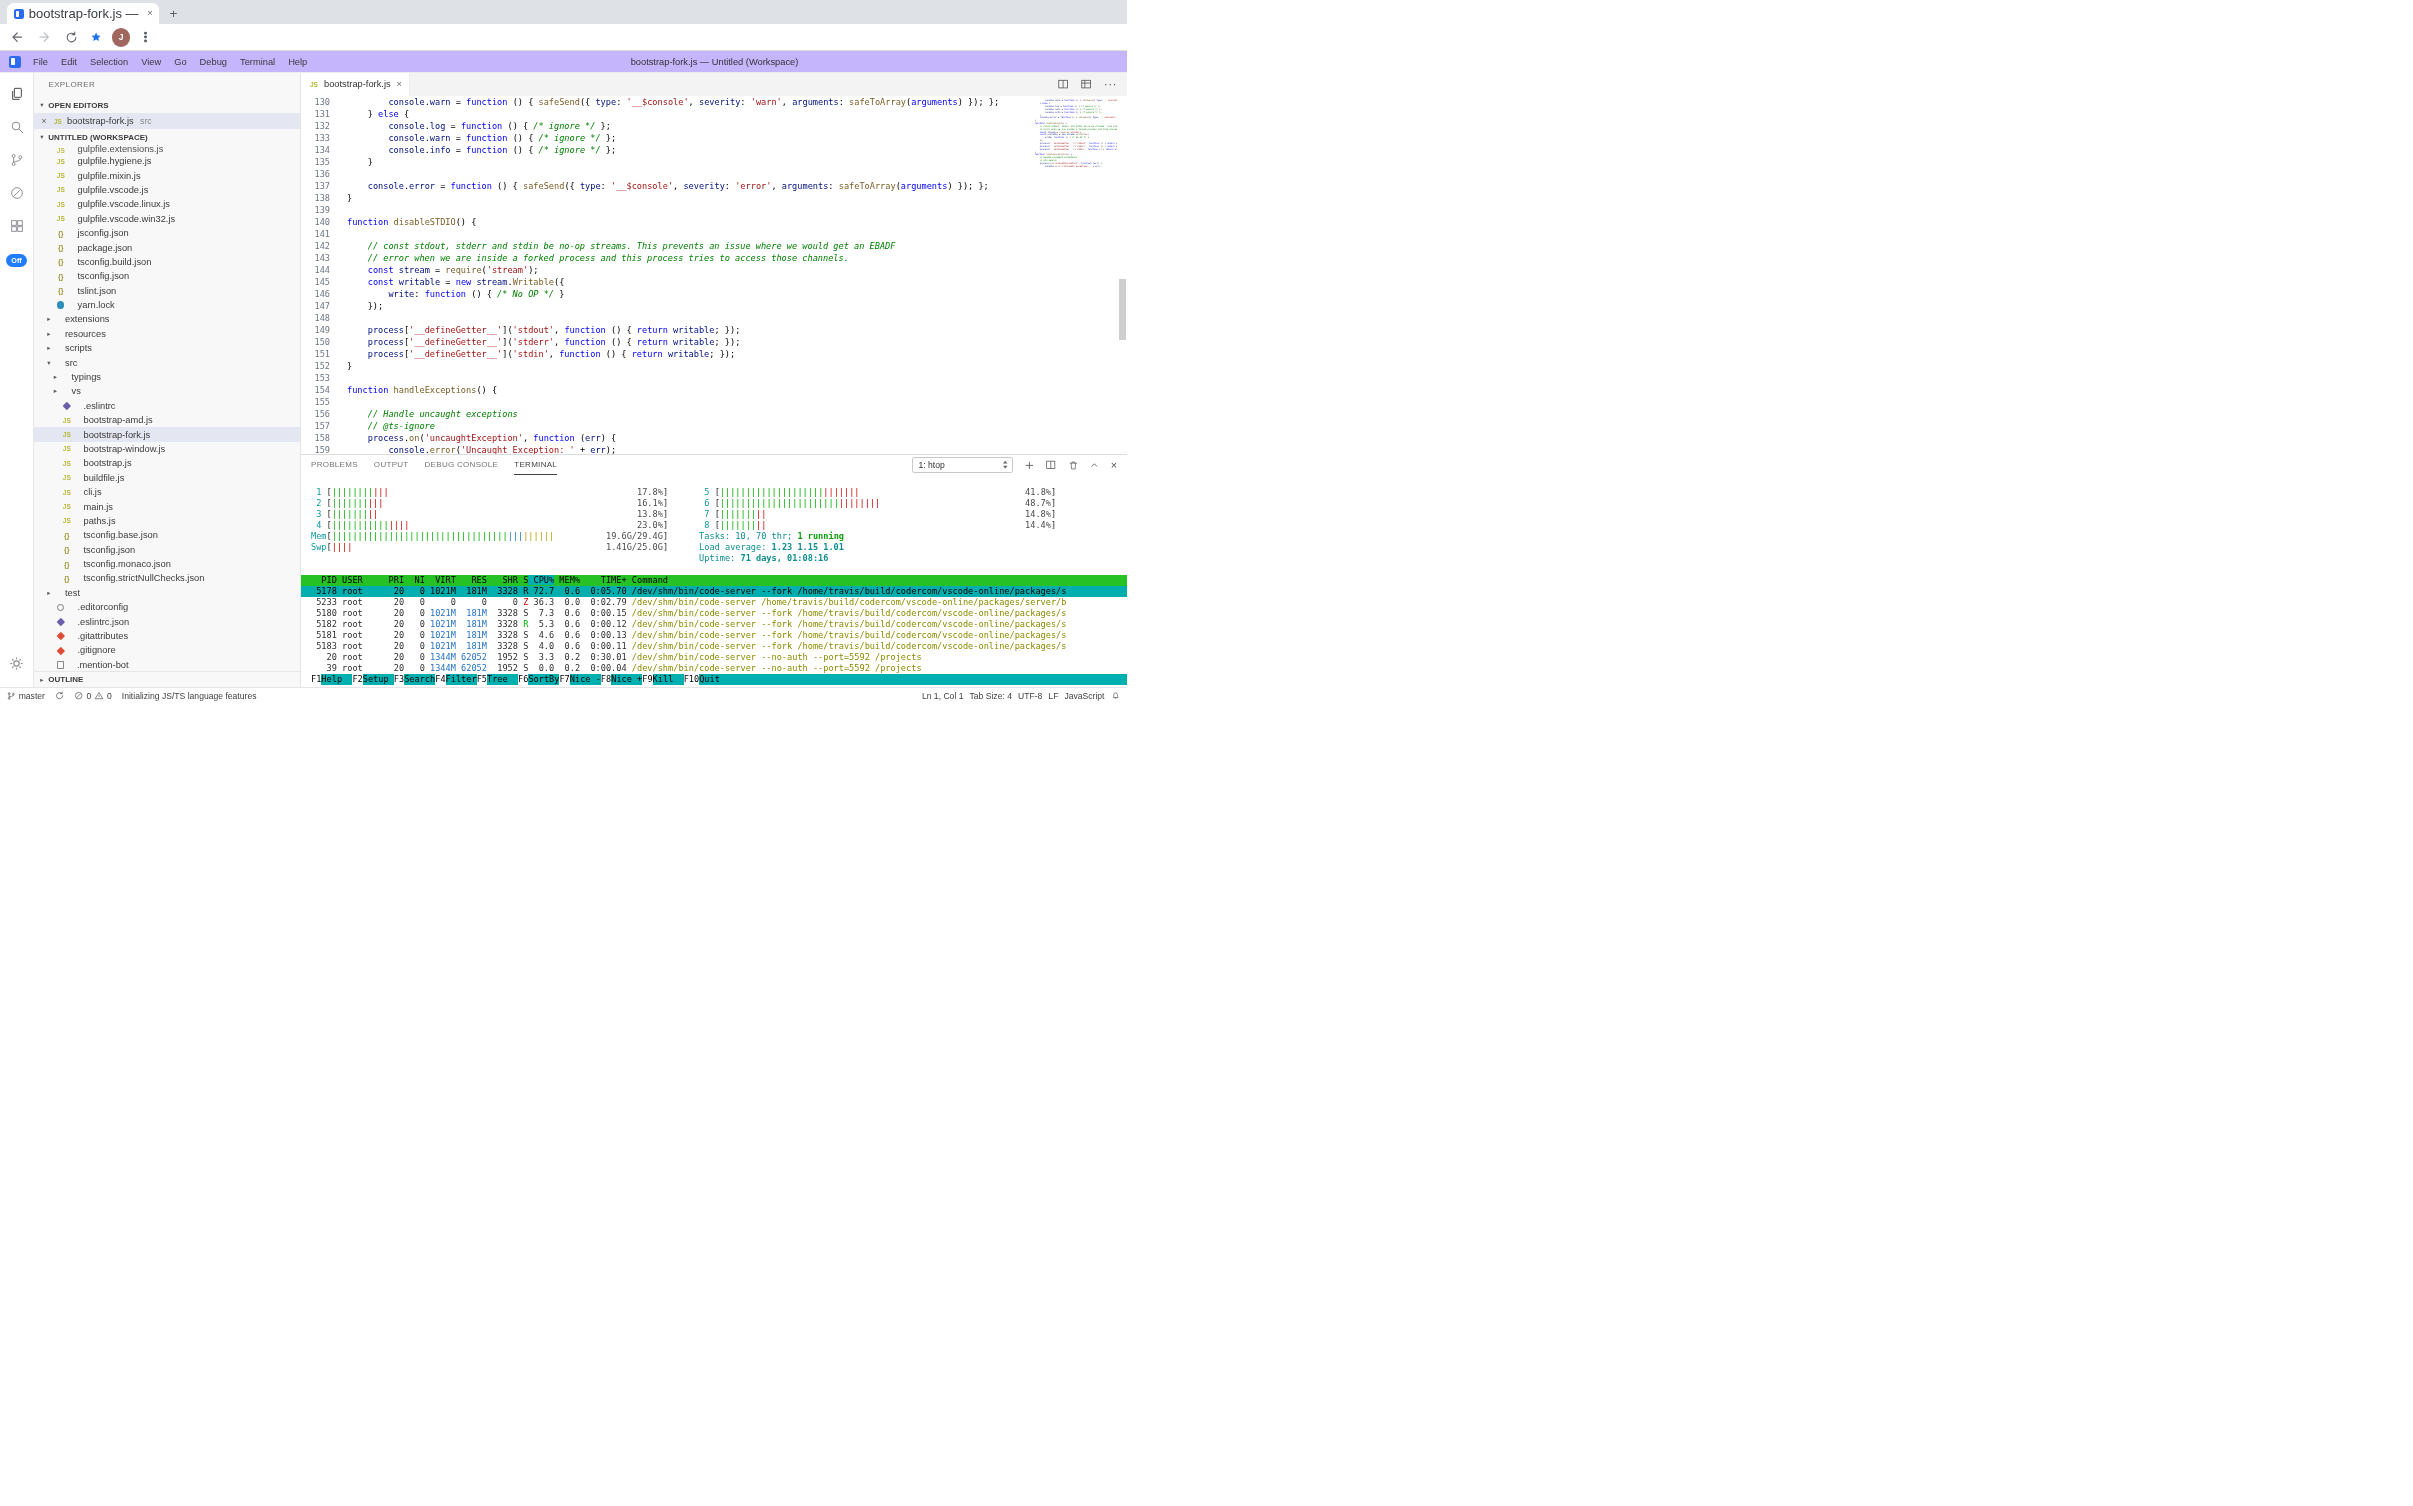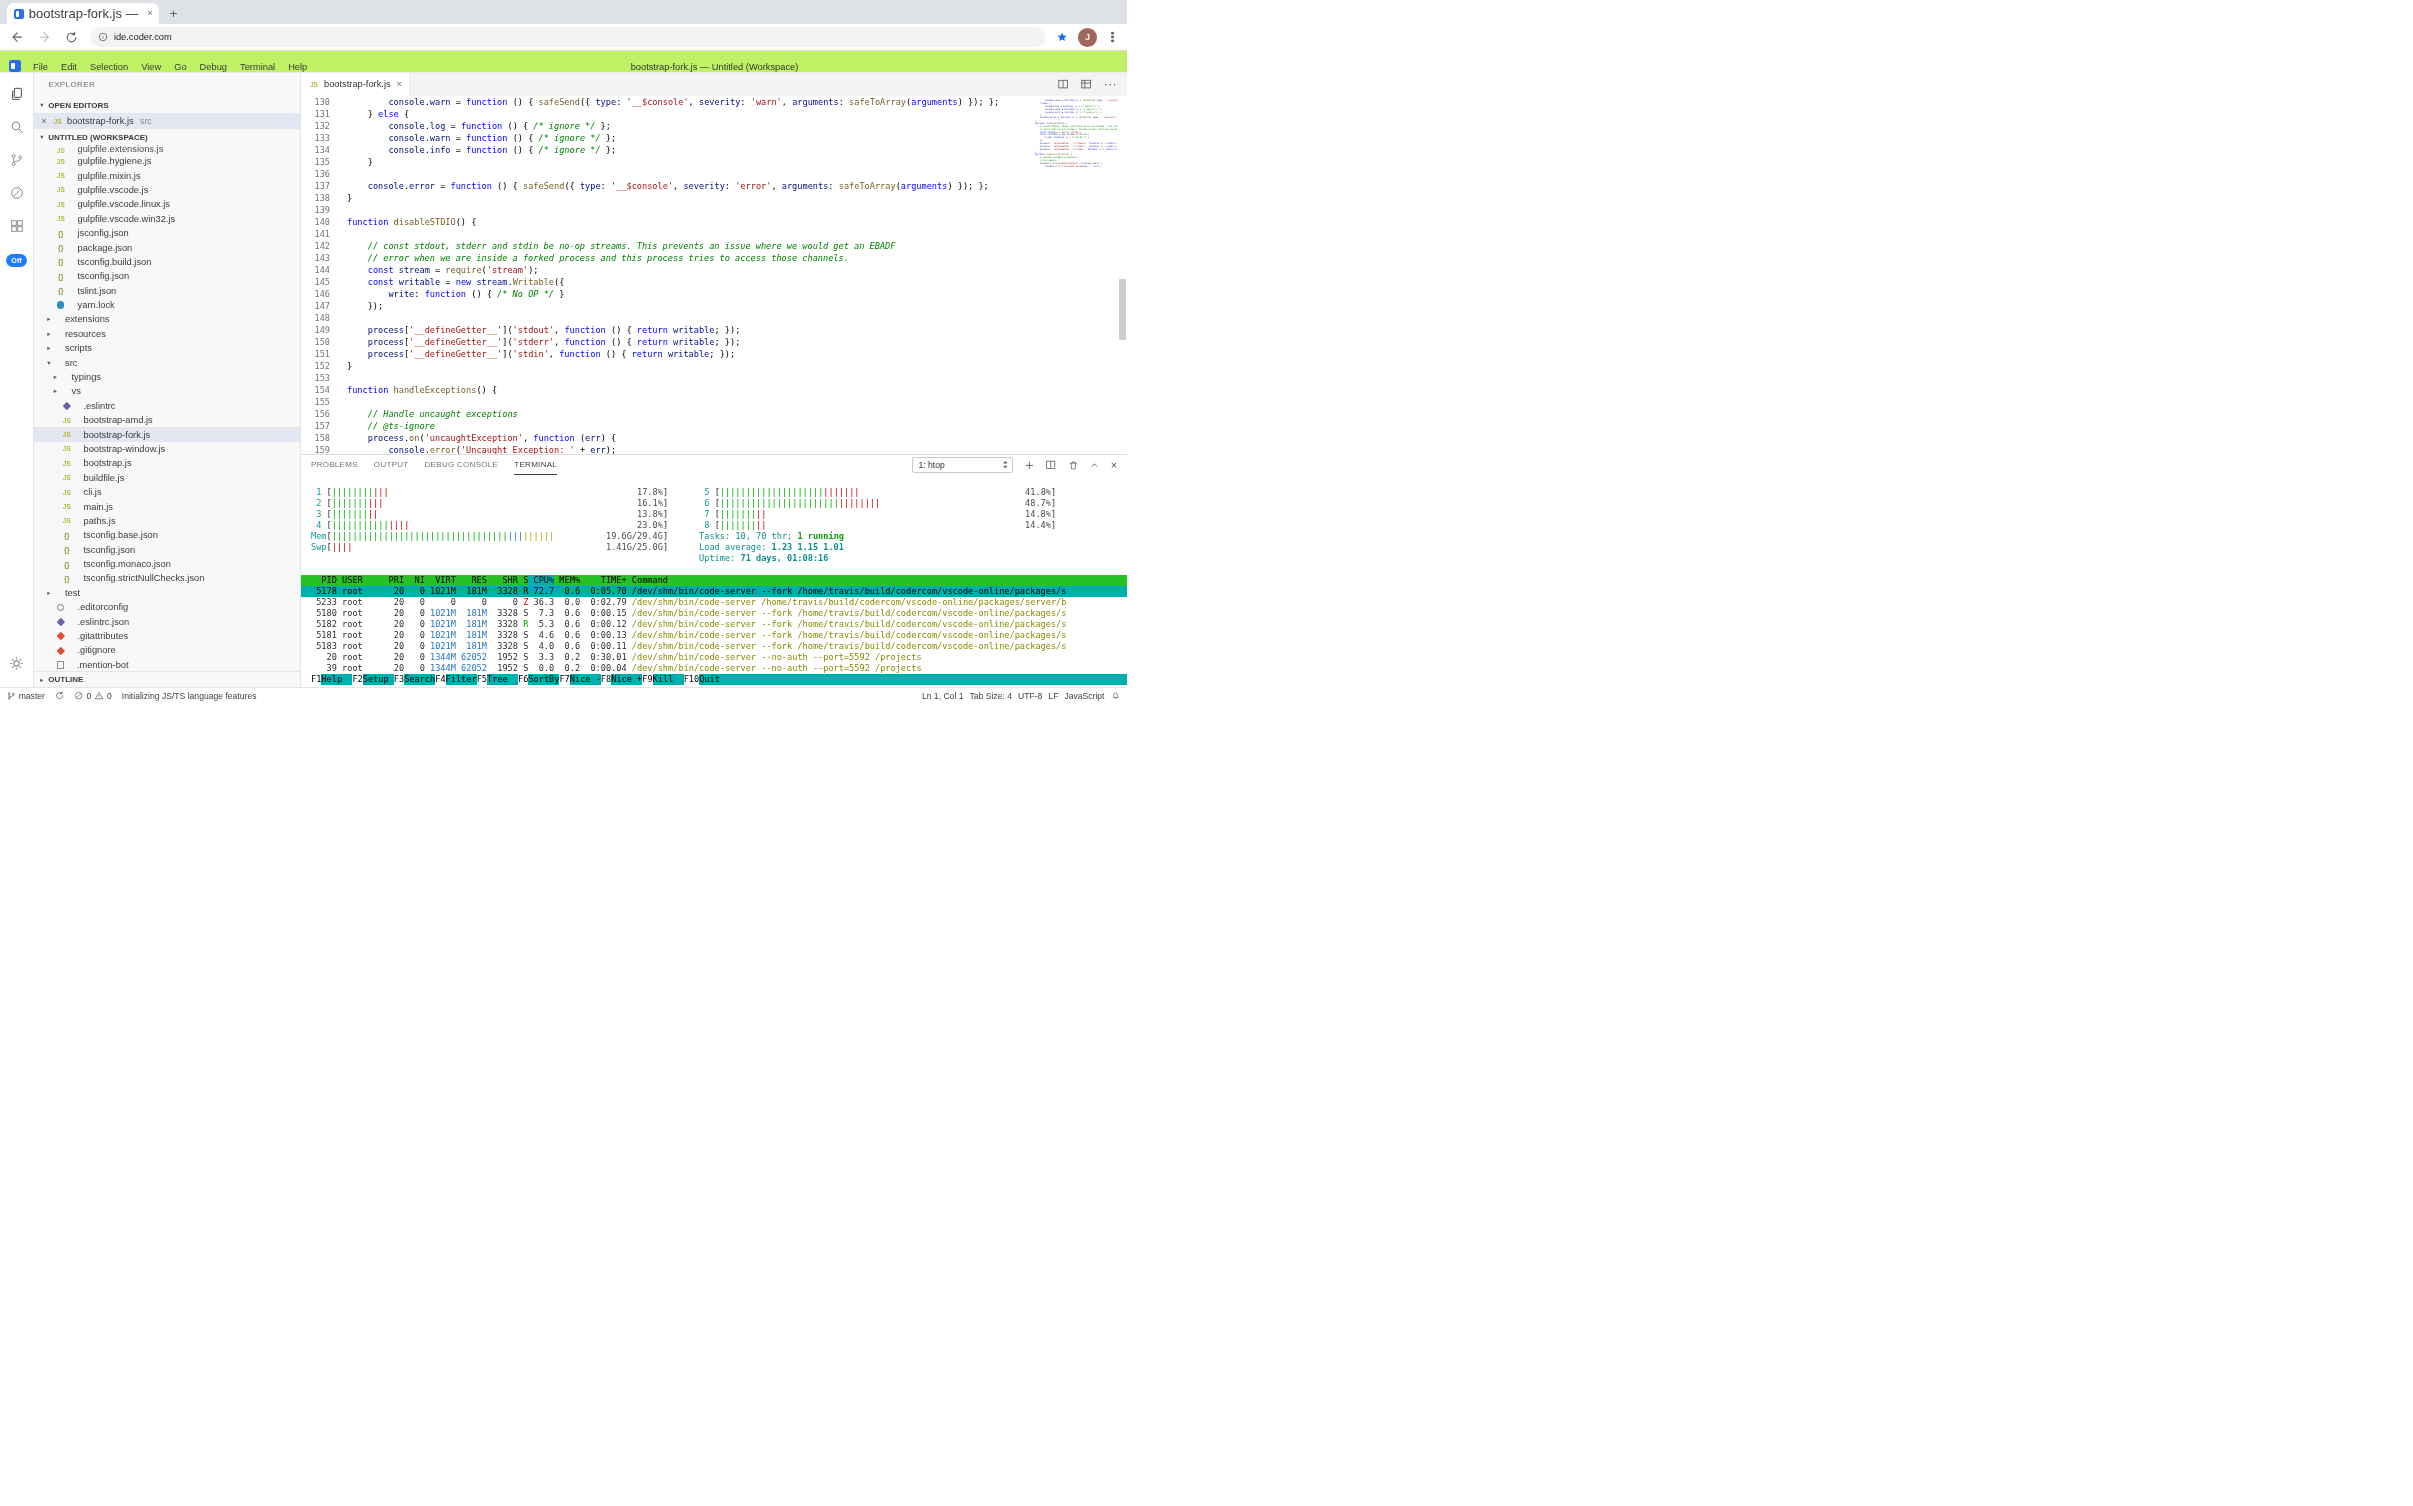--- a/index.html
+++ b/index.html
@@ -17,21 +17,21 @@
 .toolbar{height:27px;background:#fff;border-bottom:0.7px solid #DADCE0;display:flex;align-items:center;padding:0 8.6px;gap:10px;flex-shrink:0}
 .navico{display:flex;align-items:center;justify-content:center;width:17px;height:17px;color:#5F6368}
 .navico.disabled{color:#BDC1C6}
 .addressbar{flex:1;height:20px;background:#F1F3F4;border-radius:10px;display:flex;align-items:center;padding:0 8.6px;gap:5.7px}
 .url{font-size:9.3px;color:#202124}
 .star{display:flex;align-items:center}
 .avatar{width:18.7px;height:18.7px;border-radius:50%;background:#A1665E;color:#fff;font-size:8.6px;font-weight:bold;display:flex;align-items:center;justify-content:center}
 .dots{font-size:10.8px;color:#5F6368;letter-spacing:0;transform:rotate(90deg)}
 
 
-.menubar{height:21.6px;background:#bef264;border-bottom:0.7px solid #ECECEC;display:flex;align-items:flex-end;padding:0 7.2px;position:relative;flex-shrink:0}
+.menubar{height:21.6px;background:#c4b5fd;border-bottom:0.7px solid #ECECEC;display:flex;align-items:center;padding:0 7.2px;position:relative;flex-shrink:0}
 .logo{width:12.2px;height:12.2px;border-radius:2.2px;background:#2B6BED;margin:0 5.7px 0 1.4px;position:relative;flex-shrink:0}
 .logo::after{content:"";position:absolute;left:2.9px;top:2.9px;width:3.6px;height:6.5px;background:#fff;border-radius:0.7px}
 .menus{display:flex;align-items:center;z-index:2}
 .menu-item{font-size:9.3px;color:#3B3B3B;padding:0 6.5px}
 .window-title{position:absolute;left:302px;right:0;text-align:center;font-size:9.3px;color:#333;pointer-events:none}
 
 
 .main{flex:1;display:flex;min-height:0}
 .activitybar{width:34px;background:#fff;border-right:0.7px solid #E7E7E7;display:flex;flex-direction:column;align-items:center;padding-top:4.3px;flex-shrink:0}
 .ab-icon{width:34px;height:33px;display:flex;align-items:center;justify-content:center;color:#8A8A8F}
@@ -129,29 +129,20 @@
     <span class="navico disabled">
       <svg width="14.4" height="14.4" viewBox="0 0 24 24" fill="none" stroke="currentColor" stroke-width="2" stroke-linecap="round" stroke-linejoin="round">
           <path d="M5 12h13M12 5l7 7-7 7"></path>
         </svg>
     </span>
     <span class="navico">
       <svg width="13" height="13" viewBox="0 0 24 24" fill="none" stroke="currentColor" stroke-width="2" stroke-linecap="round">
           <path d="M20 12a8 8 0 1 1-2.3-5.6M18 2v5h-5"></path>
         </svg>
     </span>
-    <div class="addressbar">
-      <span>
-        <svg width="10" height="10" viewBox="0 0 24 24" fill="none" stroke="#5F6368" stroke-width="2">
-            <circle cx="12" cy="12" r="9"></circle>
-            <path d="M12 11v5M12 7.5v.5"></path>
-          </svg>
-      </span>
-      <span class="url">ide.coder.com</span>
-    </div>
     <span class="star">
       <svg width="12.2" height="12.2" viewBox="0 0 24 24">
           <path fill="#1A73E8" d="M12 3l2.7 5.8 6.3.7-4.7 4.2 1.3 6.2L12 16.8 6.4 19.9l1.3-6.2L3 9.5l6.3-.7z"></path>
         </svg>
     </span>
     <span class="avatar">J</span>
     <span class="dots">•••</span>
   </div>
 
   <div class="menubar">

